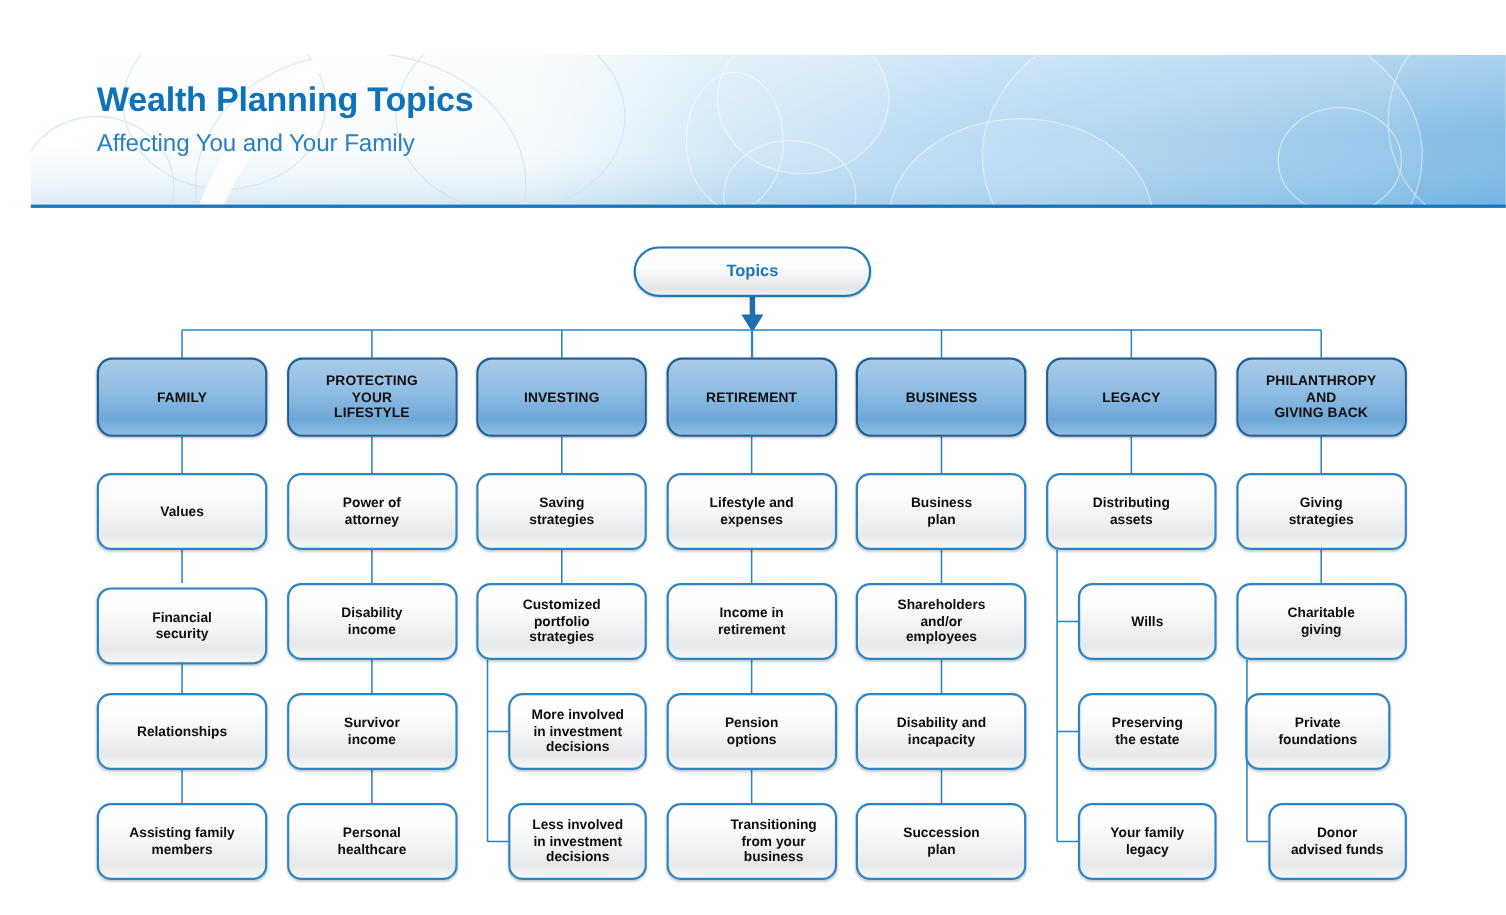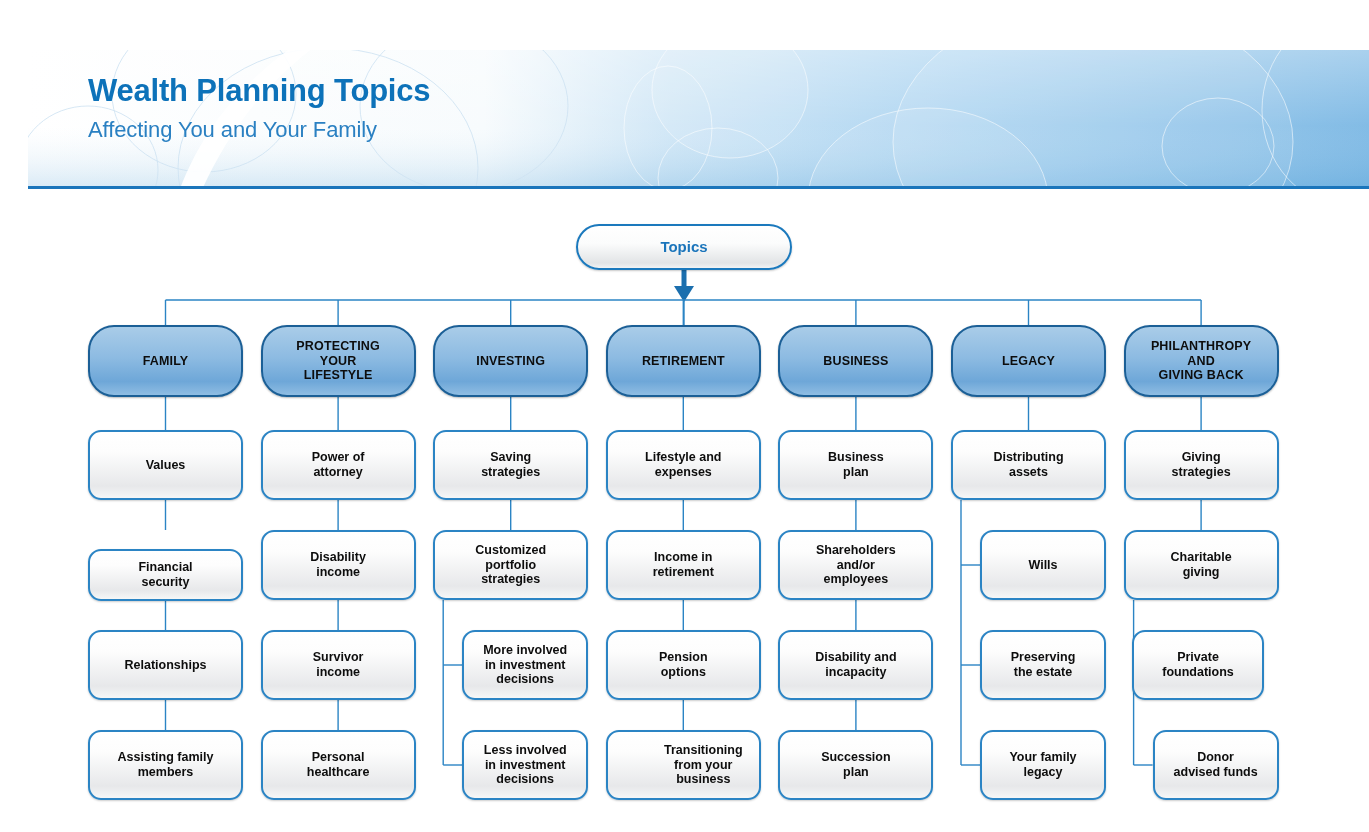--- a/index.html
+++ b/index.html
@@ -77,21 +77,21 @@
     border-radius: 26px;
     background: linear-gradient(180deg, #ffffff 0%, #fbfcfc 42%, #e2e4e6 88%, #f2f3f4 100%);
     color: #1b75bb;
     font-size: 15px;
     box-shadow: 0 1px 2px rgba(0,0,0,0.22);
   }
 
   
   .node.cat {
     border: 2px solid #1b5f96;
-    border-radius: 26px;
+    border-radius: 14px;
     background: linear-gradient(180deg, #a9cce8 0%, #8dbbe2 45%, #6ea7d8 80%, #8fbde3 100%);
     font-size: 12.5px;
     letter-spacing: 0.15px;
     box-shadow: 0 1px 2px rgba(0,0,0,0.28);
   }
 
   
   .node.leaf {
     border: 2px solid #2b84c4;
     border-radius: 13px;
@@ -203,21 +203,21 @@
   <div id="nodes">
       <div class="node root" style="left: 576px; top: 24px; width: 216px; height: 46px;">
         <span style="white-space: pre-line;">Topics</span>
       </div>
       <div class="node cat" style="left: 88px; top: 125px; width: 155px; height: 72px;">
         <span style="white-space: pre-line;">FAMILY</span>
       </div>
       <div class="node leaf" style="left: 88px; top: 230px; width: 155px; height: 70px;">
         <span style="white-space: pre-line;">Values</span>
       </div>
-      <div class="node leaf" style="left: 88px; top: 349px; width: 155px; height: 52px;">
+      <div class="node leaf" style="left: 88px; top: 334px; width: 155px; height: 70px;">
         <span style="white-space: pre-line;">Financial
 security</span>
       </div>
       <div class="node leaf" style="left: 88px; top: 430px; width: 155px; height: 70px;">
         <span style="white-space: pre-line;">Relationships</span>
       </div>
       <div class="node leaf" style="left: 88px; top: 530px; width: 155px; height: 70px;">
         <span style="white-space: pre-line;">Assisting family
 members</span>
       </div>

